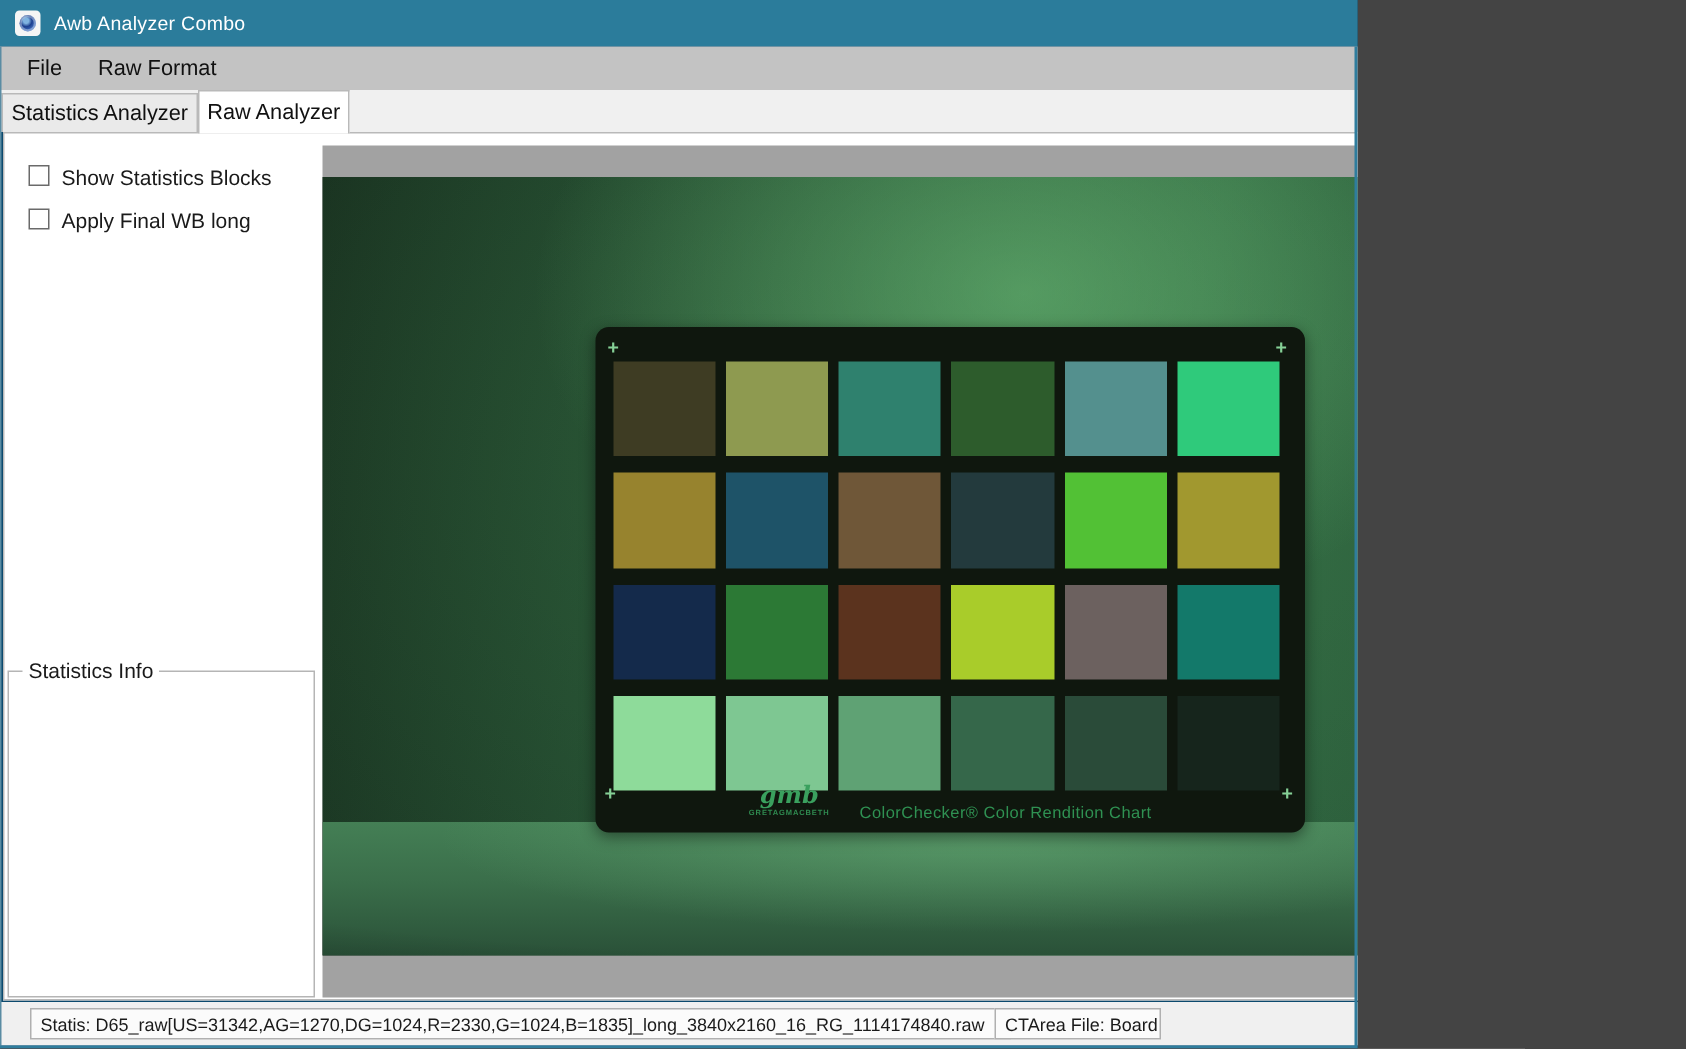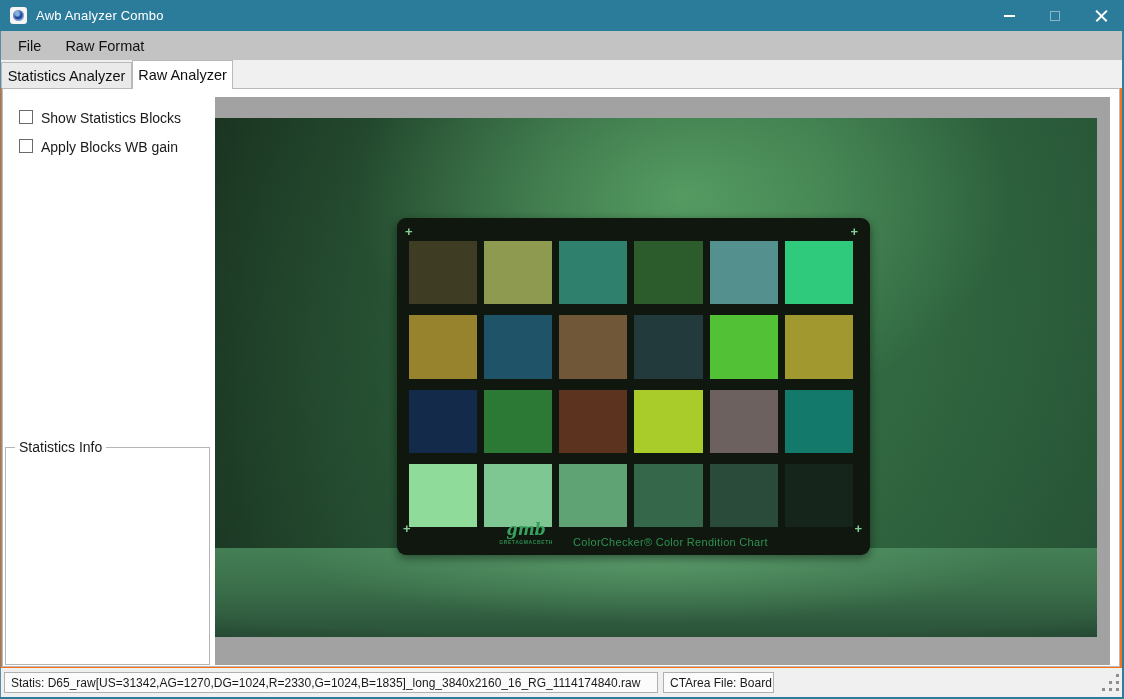--- a/index.html
+++ b/index.html
@@ -1,18 +1,18 @@
 <!DOCTYPE html>
 <html><head>
 <meta charset="utf-8">
 <style>
   * { margin:0; padding:0; box-sizing:border-box; }
   html,body { width:1124px; height:699px; background:#444; }
   body { font-family:"Liberation Sans", sans-serif; }
-  #window { position:relative; width:1124px; height:699px; background:#f97316; overflow:hidden; }
+  #window { position:relative; width:905px; height:699px; background:#0c4a6e; overflow:hidden; }
 
   
   .titlebar { position:absolute; left:0; top:0; width:1124px; height:31px; background:#2b7c9b; display:flex; align-items:center; }
   .appicon { width:17px; height:17px; margin-left:10px; background:#f5f5f5; border-radius:3px; display:flex; align-items:center; justify-content:center; }
   .appicon .swirl { width:11px; height:11px; border-radius:50%; background:radial-gradient(circle at 40% 35%, #7fb3e0 0 18%, #1c3f8f 40%, #3f6fc0 70%, #274f9e 100%); box-shadow:inset 0 0 0 1.5px rgba(255,255,255,.35); }
   .title-text { color:#ffffff; font-size:13px; margin-left:9px; letter-spacing:.2px; }
   .win-btns { position:absolute; right:0; top:0; height:31px; display:flex; }
   .win-btn { width:46px; height:31px; display:flex; align-items:center; justify-content:center; position:relative; }
   .glyph-min { width:11px; height:2px; background:#ffffff; }
   .glyph-max { width:10px; height:10px; border:1px solid rgba(255,255,255,.45); }
@@ -72,21 +72,21 @@
   .ch-bl { left:6px;  bottom:22px; }
   .ch-br { right:8px; bottom:22px; }
   .board-caption { position:absolute; left:0; bottom:7px; width:100%; display:flex; align-items:flex-end; justify-content:center; gap:20px; }
   .gmb-logo { color:#3aa05e; font-family:"DejaVu Serif", serif; font-style:italic; font-weight:bold; font-size:16px; line-height:12px; text-align:center; }
   .gmb-sub { display:block; font-size:5px; letter-spacing:.6px; font-style:normal; font-family:"Liberation Sans",sans-serif; color:#2f8b50; }
   .cc-text { color:#2f9152; font-size:11px; font-weight:normal; letter-spacing:.3px; }
 
   
   .statusbar { position:absolute; left:0; top:668px; width:1124px; height:29px; background:#f0f0f0; }
   .status-panel { position:absolute; top:4px; height:21px; background:#fbfbfb; border:1px solid #b0b0b0; font-size:12px; color:#1a1a1a; display:flex; align-items:center; padding:0 6px; white-space:nowrap; overflow:hidden; }
-  .sp1 { left:4px; width:654px; }
+  .sp1 { left:20px; width:654px; }
   .sp2 { left:663px; width:111px; }
   .grip { position:absolute; right:5px; bottom:6px; width:3px; height:3px;
     box-shadow:14px 0 #8f8f8f, 7px 7px #8f8f8f, 14px 7px #8f8f8f, 0 14px #8f8f8f, 7px 14px #8f8f8f, 14px 14px #8f8f8f; transform:translate(-14px,-14px); background:transparent; }
 
   
   .wb-left  { position:absolute; left:0; top:31px; width:1px; height:668px; background:#5a8ca3; }
   .wb-right { position:absolute; right:0; top:31px; width:2px; height:668px; background:#2f7d9d; }
   .wb-bottom{ position:absolute; left:0; bottom:0; width:1124px; height:2px; background:#2f7d9d; }
 </style>
 </head>
@@ -123,21 +123,21 @@
   </div>
 
   <div class="page">
 
     <div class="check-row" style="left:16px; top:21px;">
       <div class="checkbox"></div>
       <span class="check-label">Show Statistics Blocks</span>
     </div>
     <div class="check-row" style="left:16px; top:50px;">
       <div class="checkbox"></div>
-      <span class="check-label">Apply Blocks WB gain</span>
+      <span class="check-label">Apply Final WB long</span>
     </div>
 
     <div class="groupbox" style="left:2px; top:358px;text-decoration:underline;">
       <span class="groupbox-legend">Statistics Info</span>
     </div>
   </div>
 
   <div class="viewport">
     <div class="photo">
       <div class="floor"></div>

